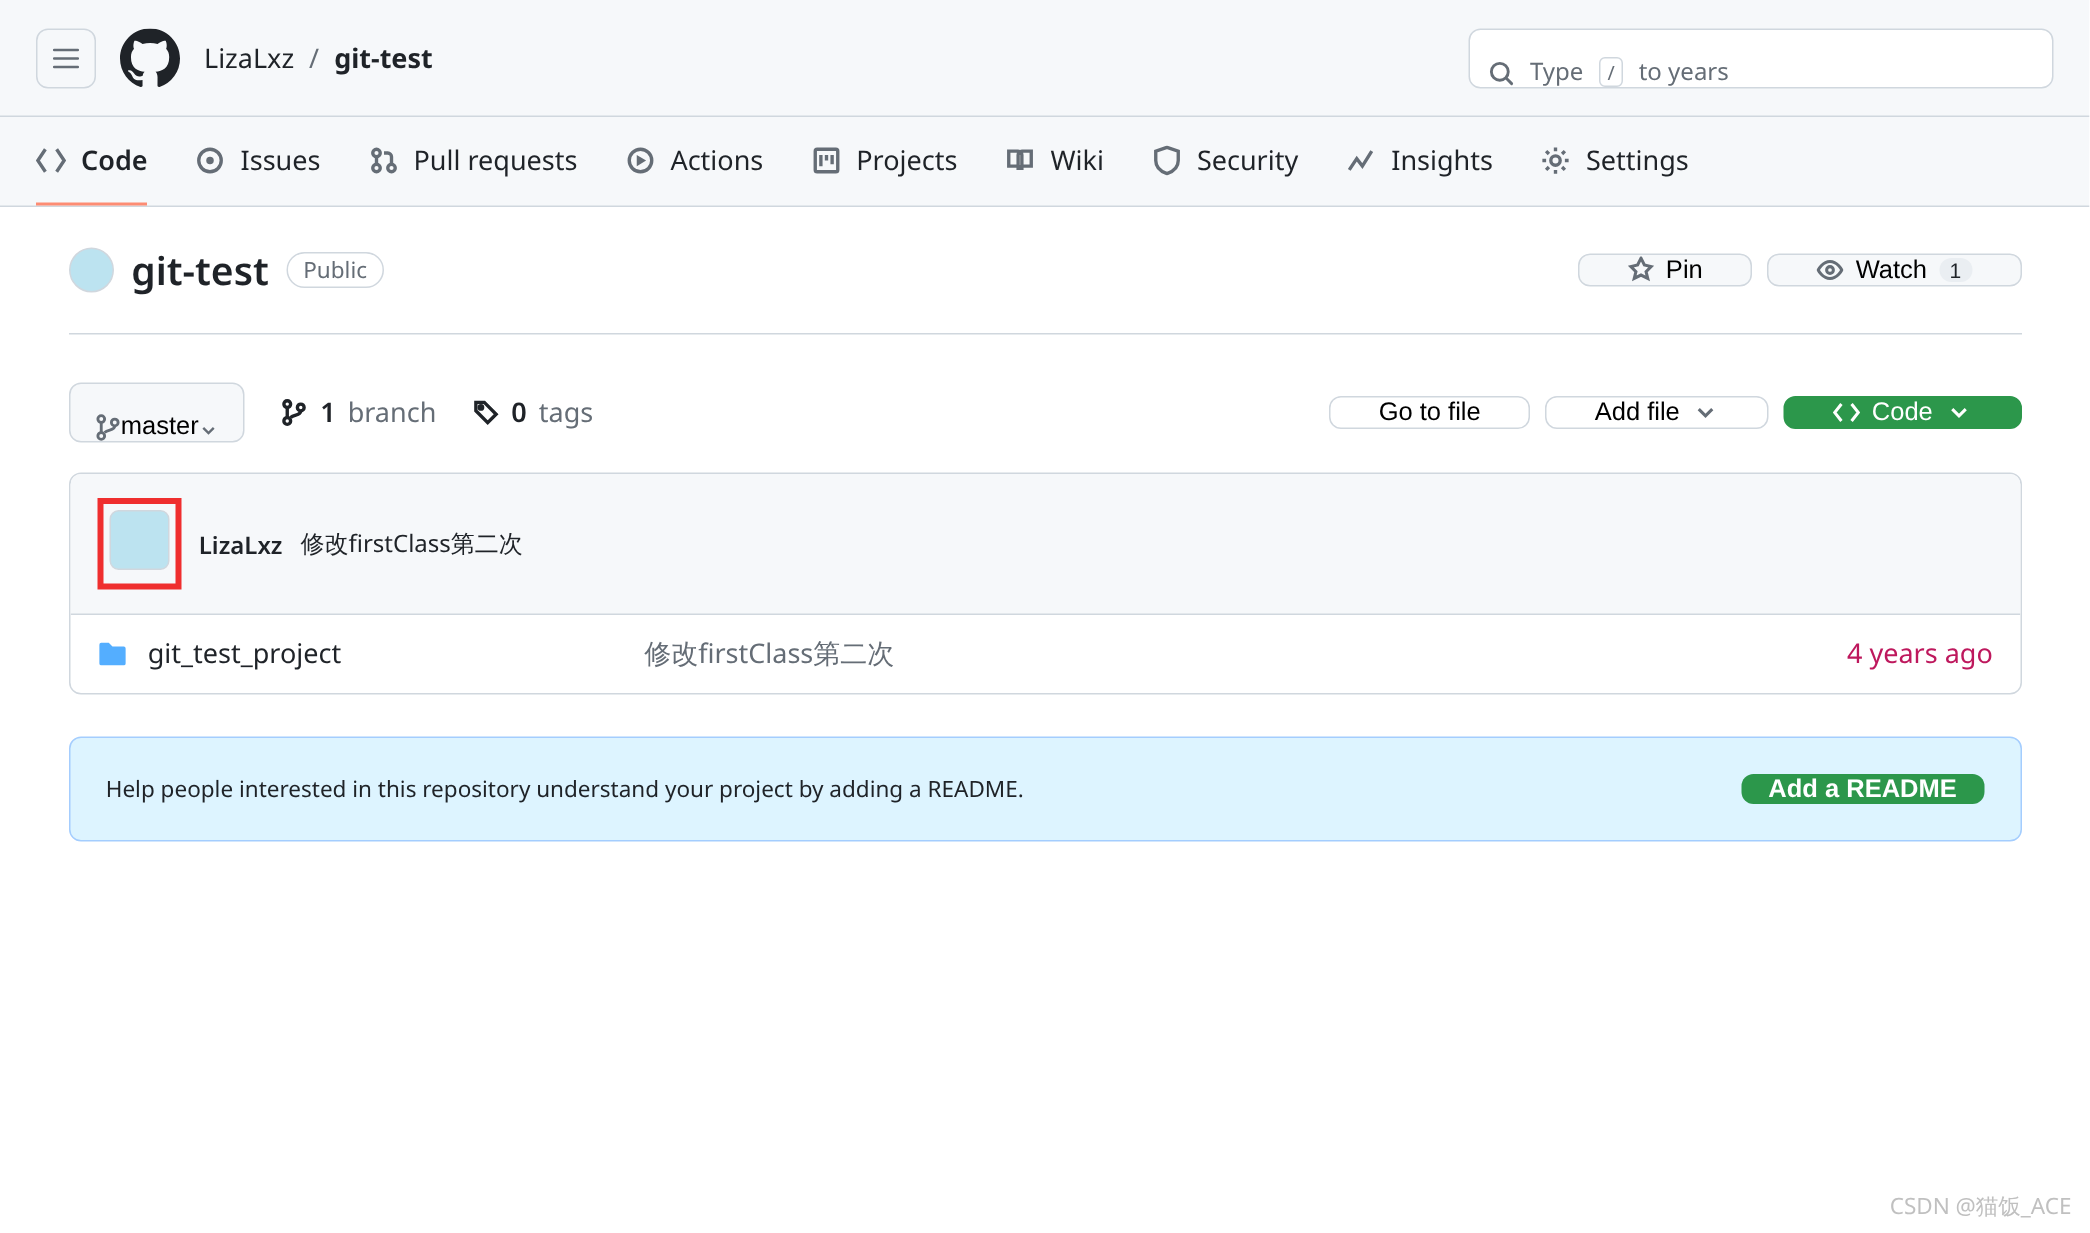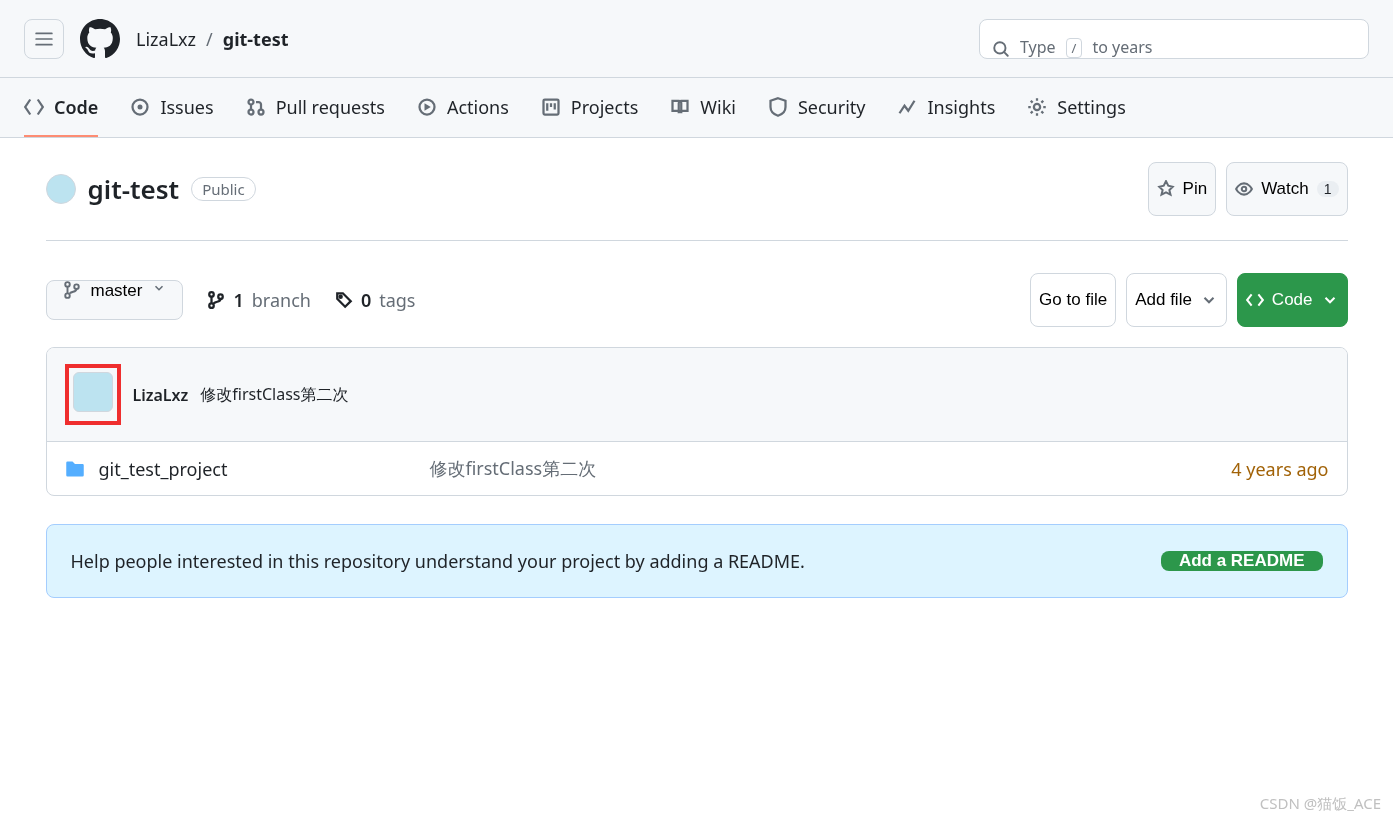--- a/index.html
+++ b/index.html
@@ -20,26 +20,26 @@
 .tab.active{border-bottom:2px solid #fd8c73;font-weight:600}
 .tab svg{width:20px;height:20px;fill:none;stroke:#656d76;stroke-width:1.8}
 .container{max-width:1350px;margin:0 auto;padding:24px}
 .repo-head{display:flex;align-items:center;justify-content:space-between;padding:0 0 24px 0;border-bottom:1px solid #d0d7de}
 .rh-left{display:flex;align-items:center;gap:12px}
 .avatar{width:30px;height:30px;border-radius:50%;background:#bce3f0;display:inline-block;border:1px solid #d0d7de}
 .avatar.square{border-radius:6px;width:40px;height:40px}
 .repo-name{font-size:26px;font-weight:600}
 .visibility{border:1px solid #d0d7de;border-radius:24px;padding:1px 10px;font-size:15px;color:#656d76}
 .rh-right{display:flex;gap:10px}
-.btn{border:1px solid #d0d7de;border-radius:8px;background:#f6f8fa;height:54px;display:flex;align-items:center;padding:0 8px;font-size:17px;gap:8px;cursor:pointer}
+.btn{border:1px solid #d0d7de;border-radius:8px;background:#f6f8fa;height:22px;display:flex;align-items:center;padding:0 32px;font-size:17px;gap:8px;cursor:pointer}
 .btn svg{width:18px;height:18px;fill:none;stroke:#656d76;stroke-width:1.8}
 .counter{background:#eaeef2;border-radius:24px;padding:0 7px;font-size:14px;color:#1f2328}
 .file-nav{display:flex;align-items:center;justify-content:space-between;margin:32px 0 20px}
 .fn-left{display:flex;align-items:center;gap:24px}
-.branch-btn{border:1px solid #d0d7de;border-radius:8px;background:#f6f8fa;height:40px;display:flex;align-items:flex-start;padding:0 16px;gap:10px;font-size:17px;cursor:pointer}
+.branch-btn{border:1px solid #d0d7de;border-radius:8px;background:#f6f8fa;height:40px;display:flex;align-items:flex-end;padding:0 16px;font-size:17px;cursor:pointer}
 .info-link{display:flex;align-items:center;gap:8px;font-size:18px;cursor:pointer}
 .info-link svg{width:18px;height:18px;fill:none;stroke:#1f2328;stroke-width:2}
 .info-link b{font-weight:600}
 .info-link span{color:#656d76}
 .fn-right{display:flex;gap:10px}
 .btn.primary{background:#2c974b;color:#fff;border-color:#2c974b}
 .btn.primary svg{stroke:#fff}
 .file-box{border:1px solid #d0d7de;border-radius:8px;overflow:hidden}
 .box-header{display:flex;align-items:center;justify-content:space-between;padding:16px 18px;background:#f6f8fa;border-bottom:1px solid #d0d7de;flex-wrap:wrap}
 .bh-left{display:flex;align-items:center;gap:8px}
@@ -47,23 +47,23 @@
 .commit-author{font-weight:600}
 .commit-msg{color:#1f2328;margin-left:4px}
 .bh-right{display:flex;align-items:center;gap:14px;font-size:17px}
 .sha{font-family:ui-monospace,monospace;color:#656d76;font-size:15px}
 .commit-date{color:#656d76}
 .commits b{color:#1f2328;font-weight:600}
 .commits{color:#656d76;display:flex;align-items:center;gap:6px;cursor:pointer}
 .file-row{display:flex;align-items:center;padding:14px 18px;gap:14px;font-size:18px}
 .file-row svg{width:20px;height:20px;fill:#54aeff}
 .fr-msg{flex:1;color:#656d76;margin-left:188px}
-.fr-date{color:#a16207}
+.fr-date{color:#be185d}
 .readme-prompt{border:1px solid #a4cdfe;background:#ddf4ff;border-radius:8px;margin-top:28px;padding:24px;display:flex;align-items:center;justify-content:space-between}
-.readme-prompt .msg{font-size:18px;color:#1f2328}
+.readme-prompt .msg{font-size:15px;color:#1f2328}
 .readme-btn{background:#2c974b;color:#fff;border:none;border-radius:8px;padding:0 18px;font-size:17px;font-weight:600;cursor:pointer}
 .watermark{position:fixed;bottom:8px;right:12px;color:#c0c0c0;font-size:15px}
 </style>
 </head>
 <body>
 
 <header class="top-header">
   <div class="left-header">
     <div class="hamburger">
       <svg viewBox="0 0 16 16">

